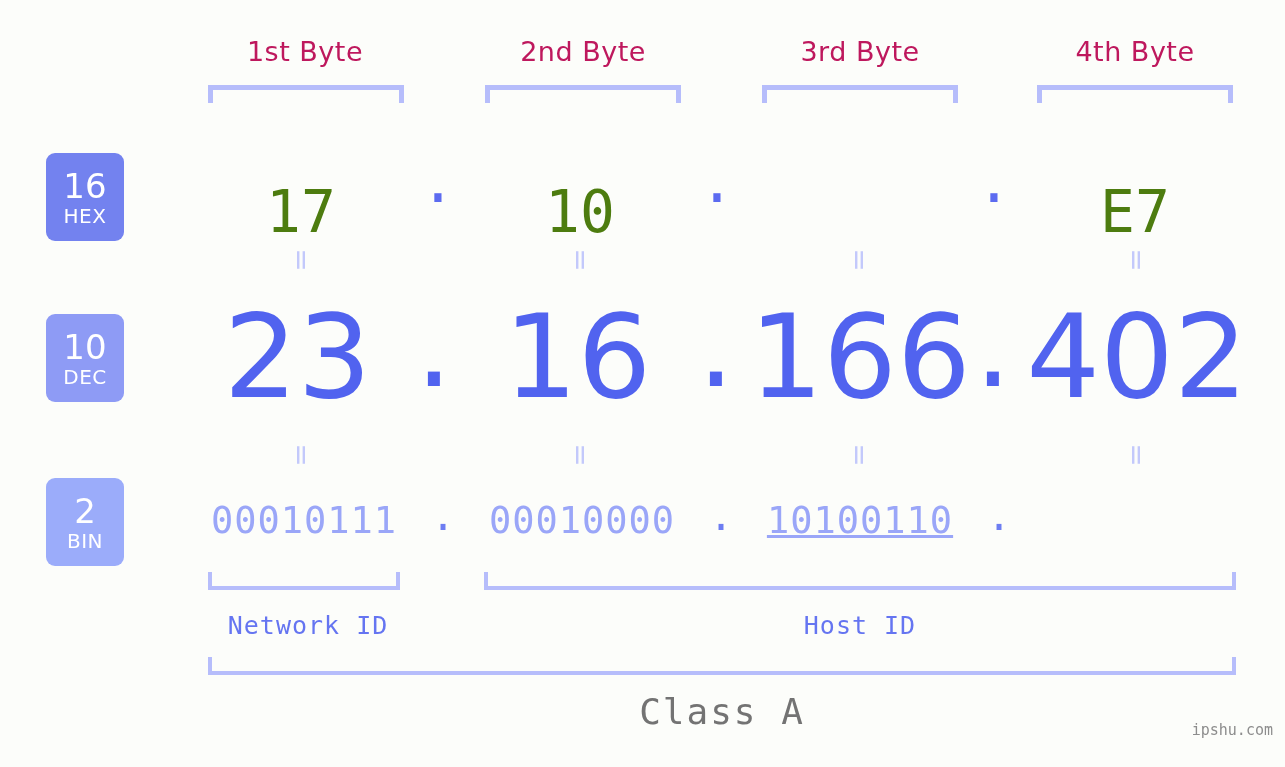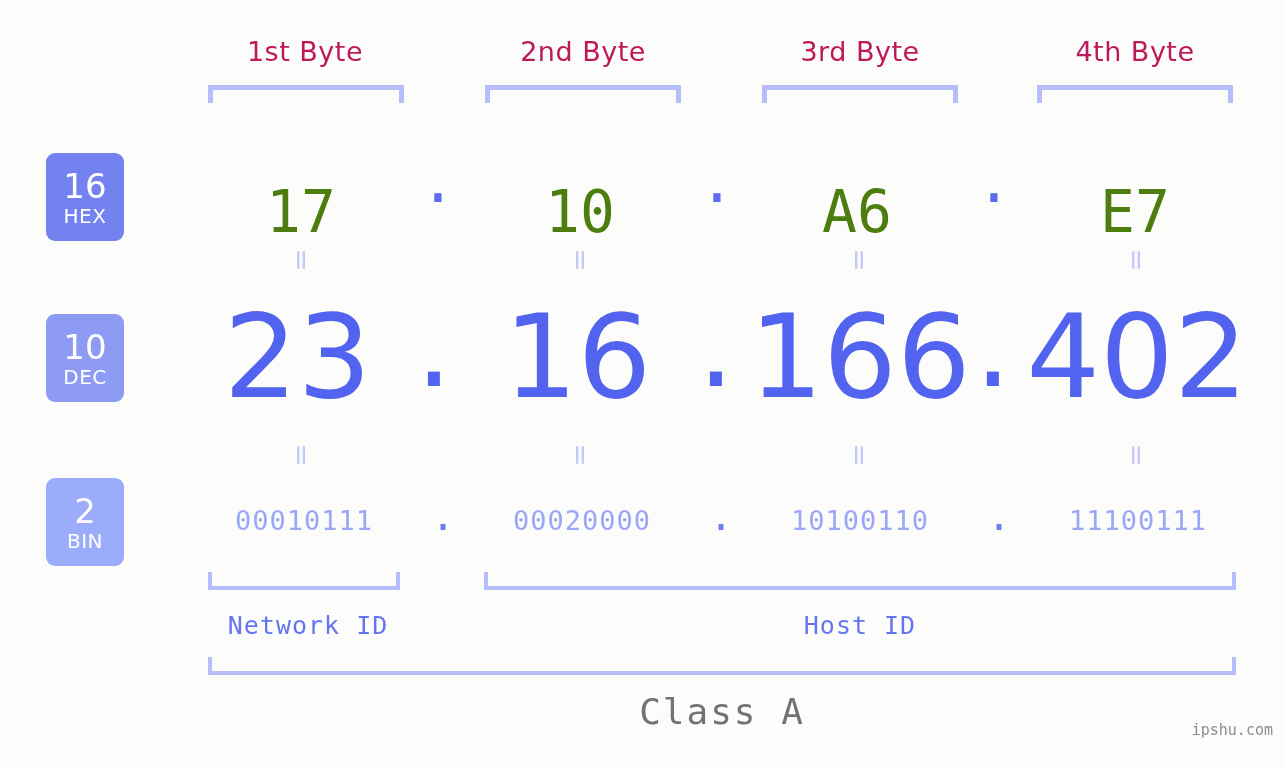--- a/index.html
+++ b/index.html
@@ -131,21 +131,21 @@
     white-space: nowrap;
   }
 
   .bin-val {
     position: absolute;
     top: 490px;
     height: 62px;
     line-height: 62px;
     text-align: center;
     font-family: "DejaVu Sans Mono", monospace;
-    font-size: 27px;
+    font-size: 37px;
     color: #9aa6f8;
     letter-spacing: 1px;
     white-space: nowrap;
   }
   .bin-dot {
     position: absolute;
     top: 490px;
     height: 62px;
     line-height: 52px;
     text-align: center;
@@ -234,21 +234,20 @@
   </div>
   <div class="badge" id="badge-bin">
     <span class="num">2</span>
     <span class="nm">BIN</span>
   </div>
 
   <div class="hex-val" style="left:206px; width:190px;">17</div>
   <div class="hex-dot" style="left:396px; width:84px;">.</div>
   <div class="hex-val" style="left:485px; width:190px;">10</div>
   <div class="hex-dot" style="left:675px; width:84px;">.</div>
-  <div class="hex-val" style="left:762px; width:190px;">A6</div>
   <div class="hex-dot" style="left:952px; width:84px;">.</div>
   <div class="hex-val" style="left:1040px; width:190px;">E7</div>
 
   <div class="eq eq-row1" style="left:281px;">=</div>
   <div class="eq eq-row1" style="left:560px;">=</div>
   <div class="eq eq-row1" style="left:839px;">=</div>
   <div class="eq eq-row1" style="left:1116px;">=</div>
 
   <div class="dec-val" style="left:190px; width:215px;">23</div>
   <div class="dec-dot" style="left:396px; width:76px;">.</div>
@@ -258,25 +257,24 @@
   <div class="dec-dot" style="left:955px; width:76px;">.</div>
   <div class="dec-val" style="left:1022px; width:230px;">402</div>
 
   <div class="eq eq-row2" style="left:281px;">=</div>
   <div class="eq eq-row2" style="left:560px;">=</div>
   <div class="eq eq-row2" style="left:839px;">=</div>
   <div class="eq eq-row2" style="left:1116px;">=</div>
 
   <div class="bin-val" style="left:200px; width:208px;">00010111</div>
   <div class="bin-dot" style="left:408px; width:70px;">.</div>
-  <div class="bin-val" style="left:478px; width:208px;">00020000</div>
+  <div class="bin-val" style="left:478px; width:208px;">00010000</div>
   <div class="bin-dot" style="left:686px; width:70px;">.</div>
-  <div class="bin-val" style="left:756px; width:208px;">10100110</div>
+  <div class="bin-val" style="left:756px; width:208px;text-decoration:underline;">10100110</div>
   <div class="bin-dot" style="left:964px; width:70px;">.</div>
-  <div class="bin-val" style="left:1034px; width:208px;">11100111</div>
 
   <div class="bracket-up" style="left:208px; top:572px; width:192px;"></div>
   <div class="bracket-up" style="left:484px; top:572px; width:752px;"></div>
 
   <div class="sec-label" id="label-network" style="left:204px; width:208px;">Network ID</div>
   <div class="sec-label" id="label-host" style="left:484px; width:752px;text-align:center;">Host ID</div>
 
   <div class="bracket-up" style="left:208px; top:657px; width:1028px;"></div>
   <div id="label-class" style="left:208px; width:1028px;">Class A</div>
 

